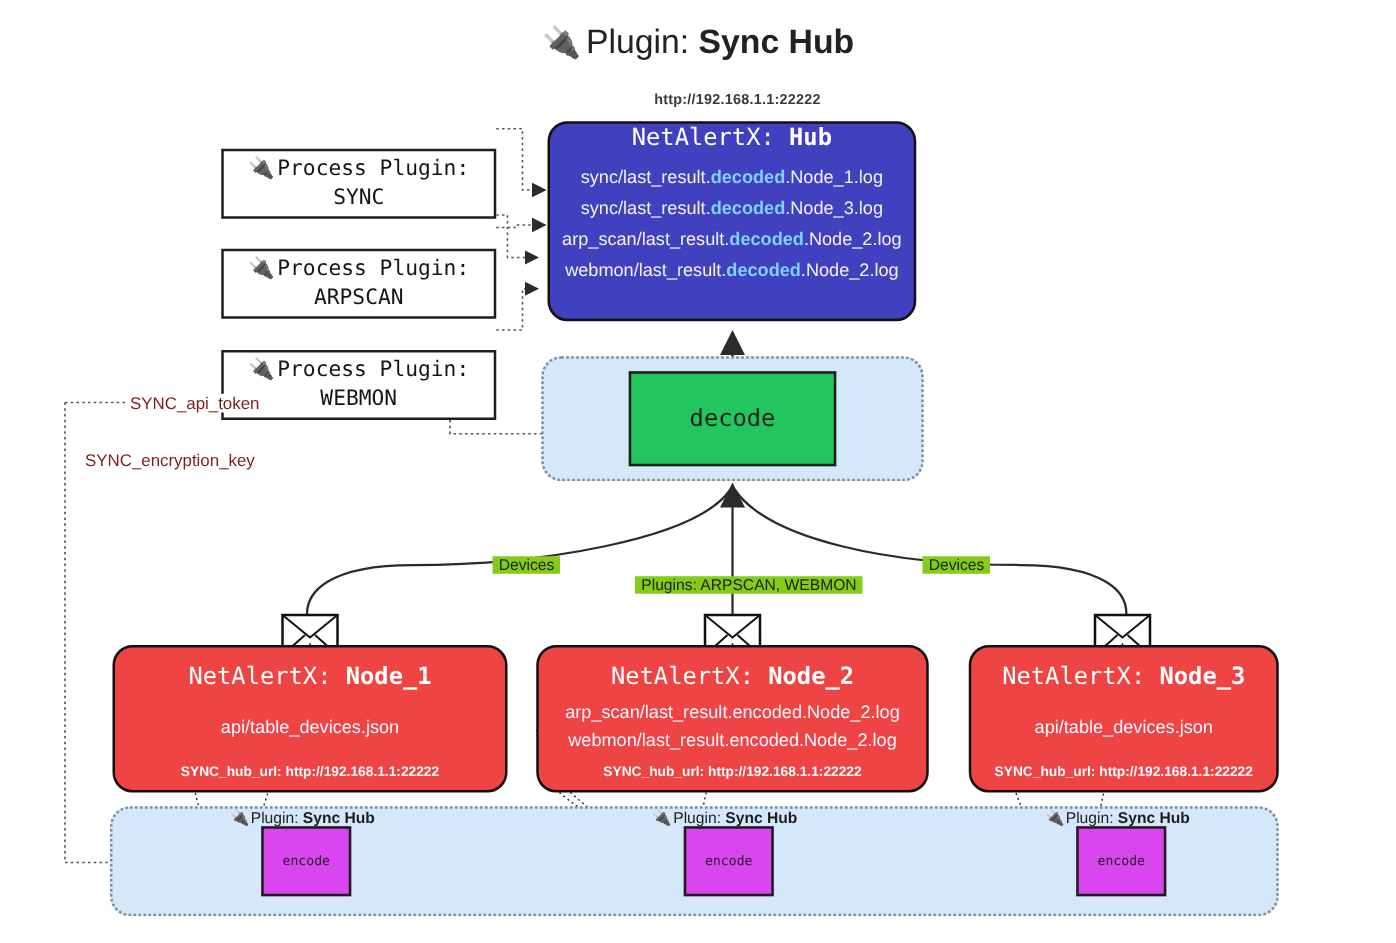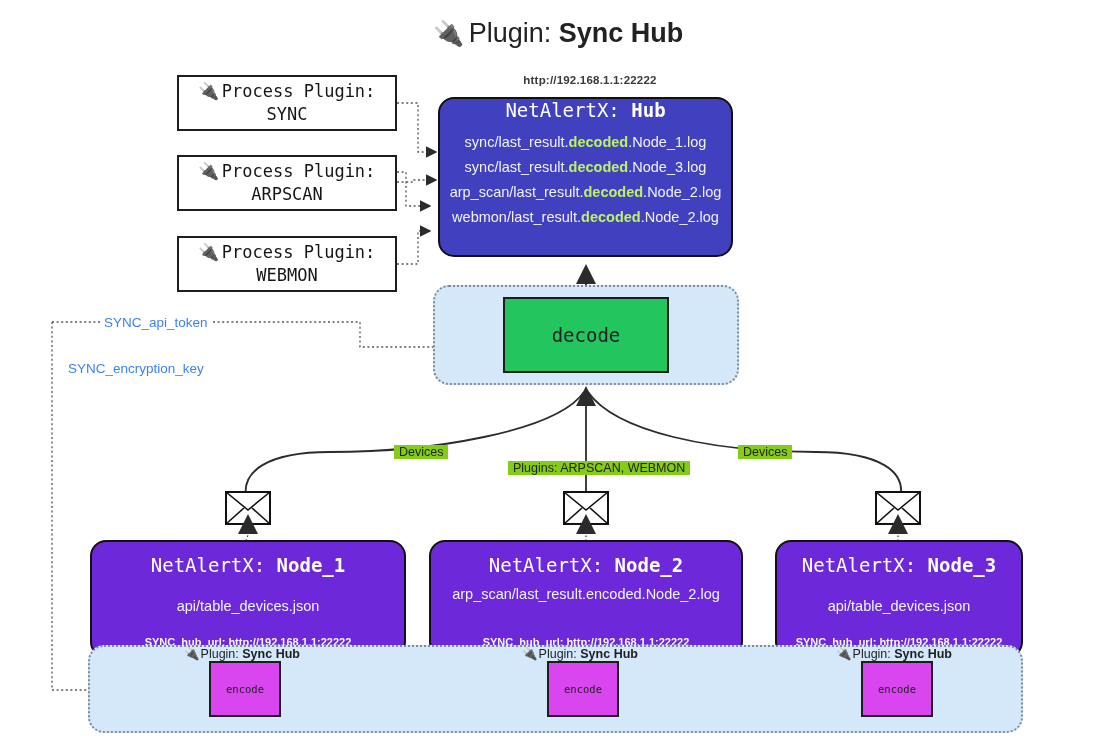--- a/index.html
+++ b/index.html
@@ -11,54 +11,54 @@
   
   #title{left:0;top:18px;width:1117px;text-align:center;font-size:27px;color:#222;}
   #title .plug{font-size:25px;margin-right:4px;}
   #title .b{font-weight:bold;}
 
   
   .procbox{background:#fff;border:2px solid #1d1d1d;box-sizing:border-box;
            font-family:"DejaVu Sans Mono","Liberation Mono",monospace;
            font-size:17px;color:#151515;text-align:center;
            display:flex;flex-direction:column;align-items:center;justify-content:center;
-           line-height:1.35;}
+           line-height:1.35;margin-top:44px;}
   .procbox .l1{white-space:nowrap;}
   .procbox .plug{font-family:"DejaVu Sans",sans-serif;margin-right:2px;}
 
   
   #hubUrl{top:74px;left:430px;width:320px;text-align:center;font-size:11.5px;
           font-weight:bold;color:#3a3a3a;letter-spacing:.2px;}
   #hub{left:438px;top:97px;width:295px;height:160px;background:#4141bf;
        border:2.5px solid #111;border-radius:16px;box-sizing:border-box;
        }
   #hub .hubtitle{font-family:"DejaVu Sans Mono","Liberation Mono",monospace;
        font-size:19px;color:#fff;text-align:center;margin-bottom:9px;}
   #hub .hubtitle b{font-weight:bold;}
   #hub .logline{color:#f2f2f4;font-size:14.5px;line-height:25px;text-align:center;
        white-space:nowrap;}
-  #hub .logline b{font-weight:bold;color:#bef264;}
+  #hub .logline b{font-weight:bold;color:#7dd3fc;}
 
   
   #decodeWrap{left:433px;top:285px;width:306px;height:100px;background:#d4e8fa;
       border:2px dotted #7a8b99;border-radius:16px;box-sizing:border-box;}
   #decodeBox{left:503px;top:297px;width:166px;height:76px;background:#22c55e;
       border:2px solid #1d1d1d;box-sizing:border-box;display:flex;align-items:center;
       justify-content:center;font-family:"DejaVu Sans Mono","Liberation Mono",monospace;
       font-size:19px;color:#222;}
 
   
-  .keylabel{font-size:13.5px;color:#3b82f6;background:#fff;padding:0 4px;white-space:nowrap;}
+  .keylabel{font-size:13.5px;color:#7f1d1d;background:#fff;padding:0 4px;white-space:nowrap;}
 
   
   .edgelabel{font-size:12.5px;color:#222;background:#84cc16;padding:0 5px;white-space:nowrap;}
 
   
   .node{border:2.5px solid #111;border-radius:16px;box-sizing:border-box;
-        background:#6d28d9;padding-top:12px;margin-top:24px;}
+        background:#ef4444;padding-top:12px;}
   .node .ntitle{font-family:"DejaVu Sans Mono","Liberation Mono",monospace;
         font-size:19px;color:#fff;text-align:center;}
   .node .ntitle b{font-weight:bold;}
   .node .nline{color:#eef6ff;font-size:14.5px;text-align:center;white-space:nowrap;}
   .node .nfoot{color:#f4faff;font-size:11px;font-weight:bold;text-align:center;
         white-space:nowrap;position:absolute;left:0;width:100%;bottom:8px;}
 
   
   #encodeWrap{left:88px;top:645px;width:935px;height:88px;background:#d4e8fa;
       border:2px dotted #7a8b99;border-radius:16px;box-sizing:border-box;}
@@ -189,20 +189,21 @@
   </div>
   <div class="nline" style="margin-top:22px;">api/table_devices.json</div>
   <div class="nfoot">SYNC_hub_url: http://192.168.1.1:22222</div>
 </div>
 
 <div class="abs node" style="left:429px;top:516px;width:314px;height:118px;">
   <div class="ntitle">
     <span>NetAlertX: </span><b>Node_2</b>
   </div>
   <div class="nline" style="margin-top:10px;">arp_scan/last_result.encoded.Node_2.log</div>
+  <div class="nline" style="margin-top:7px;">webmon/last_result.encoded.Node_2.log</div>
   <div class="nfoot">SYNC_hub_url: http://192.168.1.1:22222</div>
 </div>
 
 <div class="abs node" style="left:775px;top:516px;width:248px;height:118px;">
   <div class="ntitle">
     <span>NetAlertX: </span><b>Node_3</b>
   </div>
   <div class="nline" style="margin-top:22px;">api/table_devices.json</div>
   <div class="nfoot">SYNC_hub_url: http://192.168.1.1:22222</div>
 </div>

